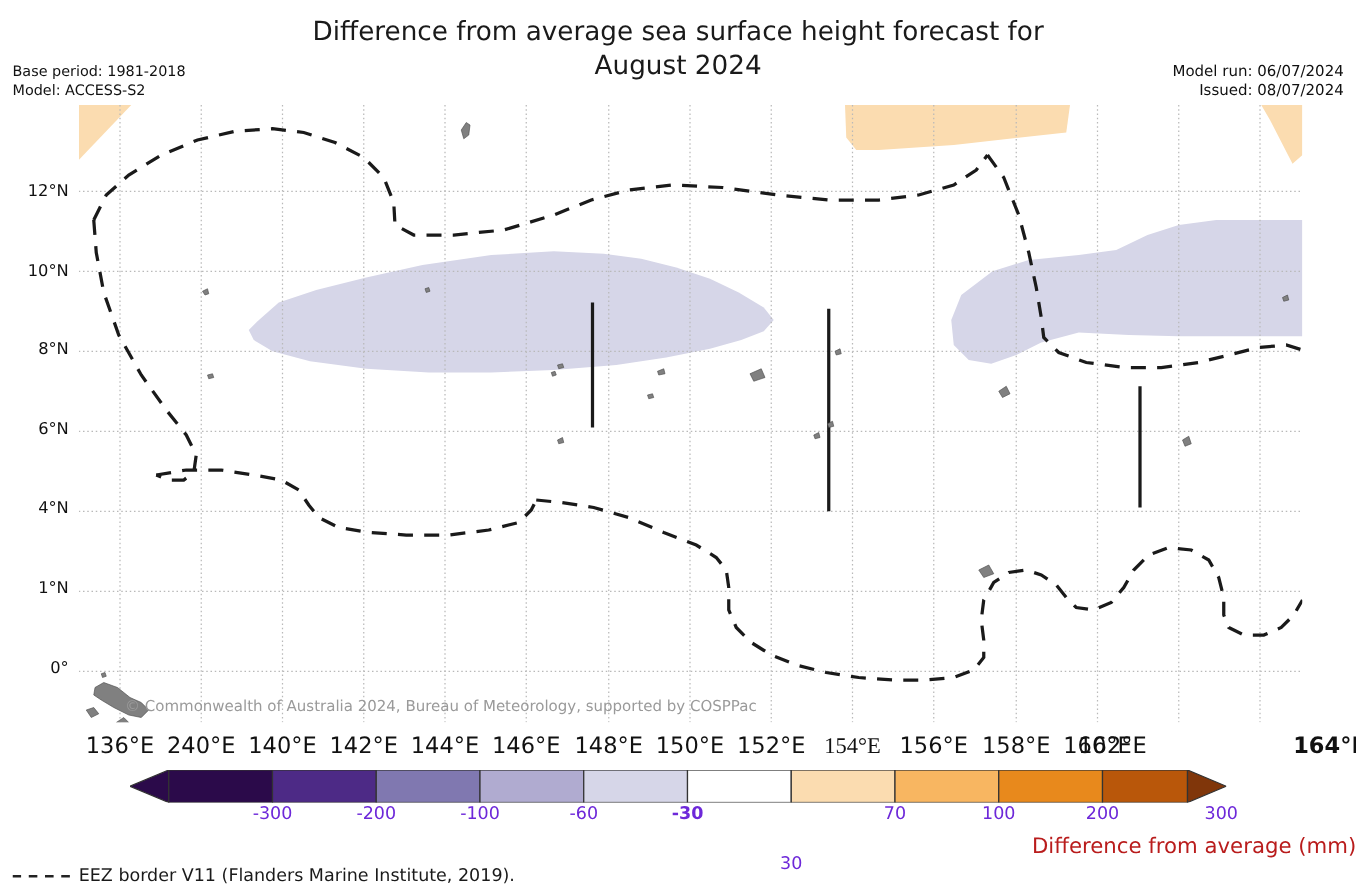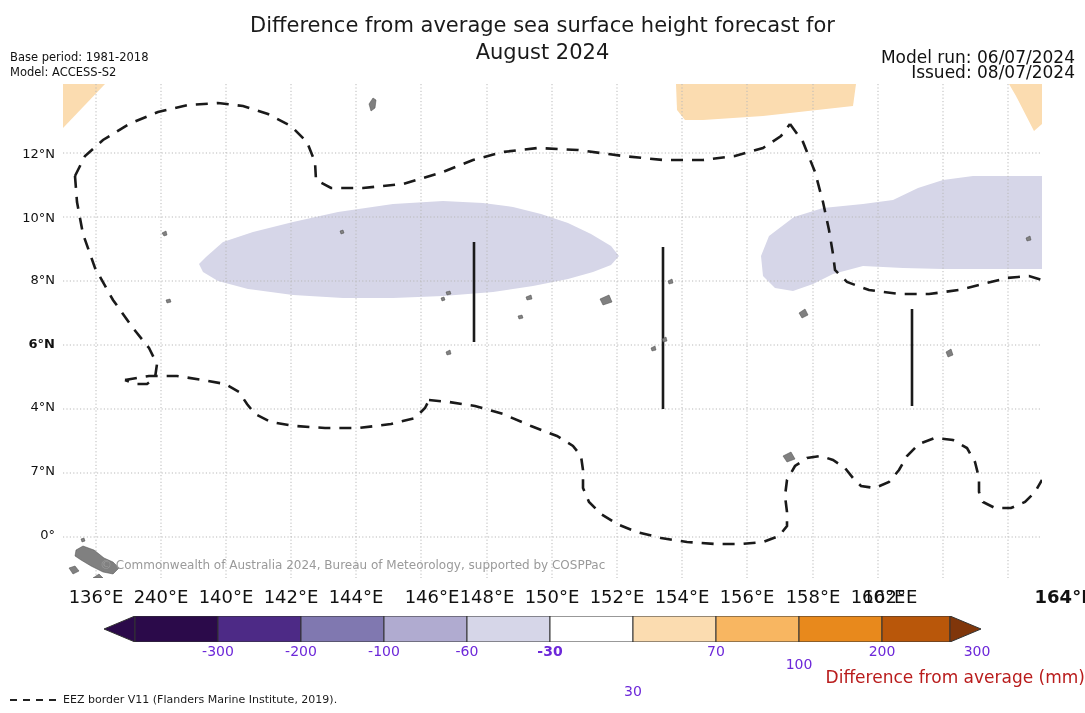--- a/index.html
+++ b/index.html
@@ -30,21 +30,21 @@
     position: absolute;
     left: 10px; top: 50px;
     font-size: 11.5px;
     line-height: 15px;
     text-align: left;
     color: #111;
   }
   #meta-right {
     position: absolute;
     right: 10px; top: 50px;
-    font-size: 17px;
+    font-size: 12px;
     line-height: 15px;
     text-align: right;
     color: #111;
   }
   .meta-line { display: block; white-space: nowrap; }
 
   
   #map-plot {
     position: absolute;
     left: 63px;
@@ -110,21 +110,21 @@
     text-align: right;
     font-size: 17px;
     color: #b91c1c;
   }
 
   
   #footer-legend {
     position: absolute;
     left: 10px;
     top: 693px;
-    font-size: 11px;
+    font-size: 14px;
     color: #1a1a1a;
     display: flex;
     align-items: center;
     gap: 7px;
     white-space: nowrap;
   }
   #eez-dash-sample {
     display: inline-block;
     width: 46px;
     height: 2px;
@@ -255,35 +255,35 @@
       <path d="M30,494 L36,490 L40,494 Z"></path>
     </g>
   </svg>
 </div>
 
 <div id="copyright">© Commonwealth of Australia 2024, Bureau of Meteorology, supported by COSPPac</div>
 
 <div class="ytick" style="right:1030px; top:146px;">12°N</div>
 <div class="ytick" style="right:1030px; top:210px;">10°N</div>
 <div class="ytick" style="right:1030px; top:272px;">8°N</div>
-<div class="ytick" style="right:1030px; top:336px;font-weight:bold;">6°N</div>
+<div class="ytick" style="right:1030px; top:336px;">6°N</div>
 <div class="ytick" style="right:1030px; top:399px;">4°N</div>
-<div class="ytick" style="right:1030px; top:463px;">7°N</div>
+<div class="ytick" style="right:1030px; top:463px;">1°N</div>
 <div class="ytick" style="right:1030px; top:527px;">0°</div>
 
 <div class="xtick" style="left:96px;">136°E</div>
 <div class="xtick" style="left:161px;">240°E</div>
 <div class="xtick" style="left:226px;">140°E</div>
 <div class="xtick" style="left:291px;">142°E</div>
 <div class="xtick" style="left:356px;">144°E</div>
-<div class="xtick" style="left:432px;">146°E</div>
+<div class="xtick" style="left:421px;">146°E</div>
 <div class="xtick" style="left:487px;">148°E</div>
 <div class="xtick" style="left:552px;">150°E</div>
 <div class="xtick" style="left:617px;">152°E</div>
-<div class="xtick" style="left:682px;">154°E</div>
+<div class="xtick" style="left:682px;font-family:Liberation Serif, serif;">154°E</div>
 <div class="xtick" style="left:747px;">156°E</div>
 <div class="xtick" style="left:813px;">158°E</div>
 <div class="xtick" style="left:878px;">160°E</div>
 <div class="xtick" style="left:890px;text-align:right;">162°E</div>
 <div class="xtick" style="left:1064px;font-weight:bold;">164°E</div>
 
 <div id="colorbar-wrap">
   <svg id="colorbar-svg" width="877" height="26" viewBox="0 0 877 26">
     <g stroke="#333" stroke-width="1">
       <polygon id="cb-ext-lo" points="0,13 31,0 31,26" fill="#2b0a4a"></polygon>
@@ -302,21 +302,21 @@
   </svg>
 </div>
 
 <div class="cbtick" style="left:218px;">-300</div>
 <div class="cbtick" style="left:301px;">-200</div>
 <div class="cbtick" style="left:384px;">-100</div>
 <div class="cbtick" style="left:467px;text-align:center;">-60</div>
 <div class="cbtick" style="left:550px;font-weight:bold;">-30</div>
 <div class="cbtick" style="left:633px;margin-top:40px;">30</div>
 <div class="cbtick" style="left:716px;">70</div>
-<div class="cbtick" style="left:799px;margin-top:13px;">100</div>
+<div class="cbtick" style="left:799px;">100</div>
 <div class="cbtick" style="left:882px;">200</div>
 <div class="cbtick" style="left:965px;margin-left:12px;">300</div>
 
 <div id="cb-label">Difference from average (mm)</div>
 
 <div id="footer-legend">
   <span id="eez-dash-sample"></span>
   <span>EEZ border V11 (Flanders Marine Institute, 2019).</span>
 </div>
 

